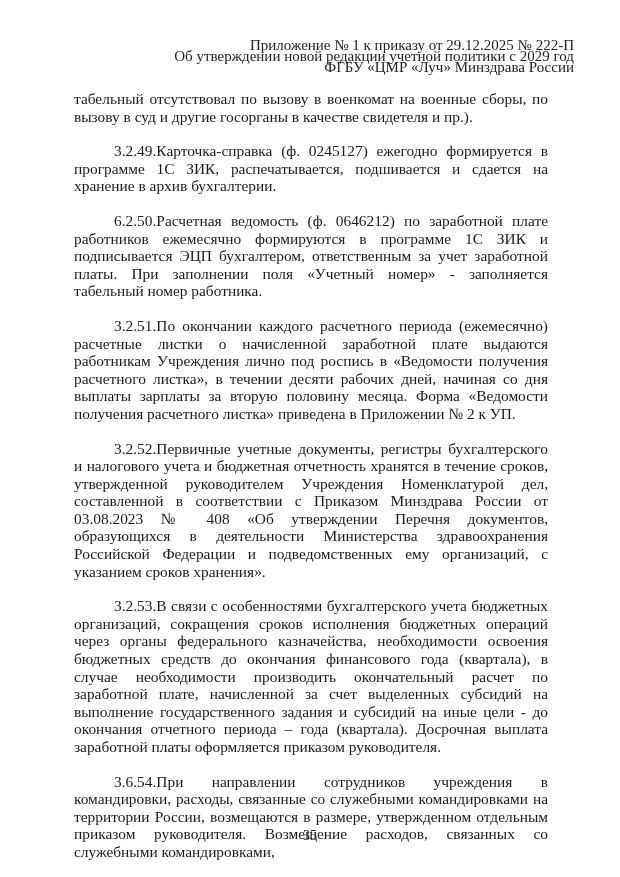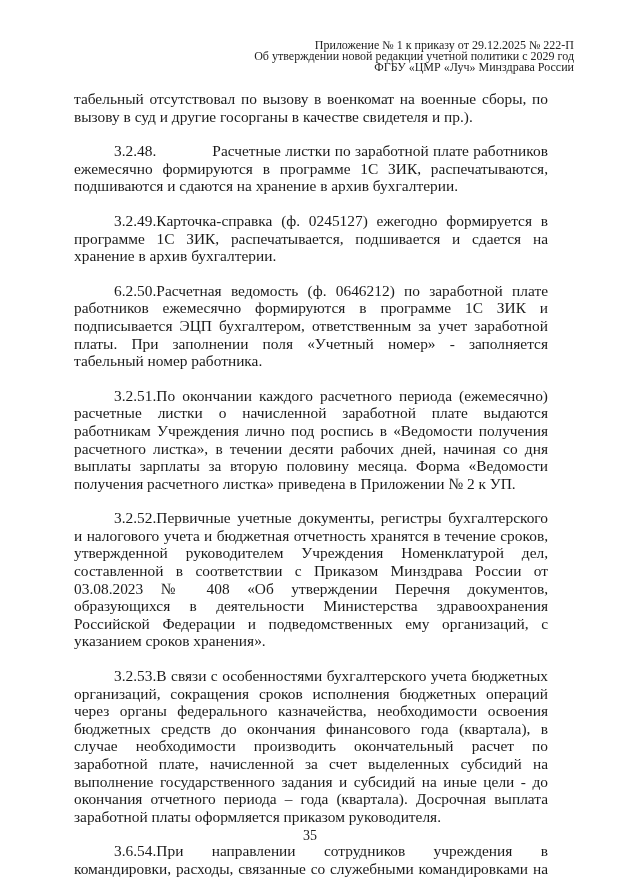--- a/index.html
+++ b/index.html
@@ -1,19 +1,19 @@
 <!DOCTYPE html>
 <html><head>
 <meta charset="utf-8">
 <style>
   html, body { margin: 0; padding: 0; background: #ffffff; }
   body { width: 620px; height: 877px; position: relative; overflow: hidden;
          font-family: "Liberation Serif", "DejaVu Serif", serif; color: #1a1a1a; }
   .header { position: absolute; right: 46px; top: 40px; text-align: right;
-            font-size: 12px; line-height: 11px; color: #222; }
+            font-size: 15px; line-height: 11px; color: #222; }
   .header div { white-space: nowrap; }
   .content { position: absolute; left: 74px; width: 474px; top: 90px;
              font-size: 15.4px; line-height: 17.6px; }
   .content p { margin: 0 0 17px 0; text-align: justify; }
   .content p.cont { text-indent: 0; }
   .content p.item { text-indent: 40px; }
   .num { }
   .num.wide { margin-right: 56px; }
   .footer { position: absolute; top: 828px; left: 0; width: 620px; text-align: center;
             font-size: 14px; color: #222; }
@@ -24,23 +24,20 @@
 <div class="header">
   <div>Приложение № 1 к приказу от 29.12.2025 № 222-П</div>
   <div>Об утверждении новой редакции учетной политики с 2029 год</div>
   <div>ФГБУ «ЦМР «Луч» Минздрава России</div>
 </div>
 
 <div class="content">
   <p class="cont">табельный отсутствовал по вызову в военкомат на военные сборы, по вызову в суд и другие госорганы в качестве свидетеля и пр.).</p>
 
   <p class="item">
-    <span class="num wide">3.2.48.</span><span>Расчетные листки по заработной плате работников ежемесячно формируются в программе 1С ЗИК, распечатываются, подшиваются и сдаются на хранение в архив бухгалтерии.</span>
-  </p>
-  <p class="item">
     <span class="num">3.2.49.</span><span>Карточка-справка (ф. 0245127) ежегодно формируется в программе 1С ЗИК, распечатывается, подшивается и сдается на хранение в архив бухгалтерии.</span>
   </p>
   <p class="item">
     <span class="num">6.2.50.</span><span>Расчетная ведомость (ф. 0646212) по заработной плате работников ежемесячно формируются в программе 1С ЗИК и подписывается ЭЦП бухгалтером, ответственным за учет заработной платы. При заполнении поля «Учетный номер» - заполняется табельный номер работника.</span>
   </p>
   <p class="item">
     <span class="num">3.2.51.</span><span>По окончании каждого расчетного периода (ежемесячно) расчетные листки о начисленной заработной плате выдаются работникам Учреждения лично под роспись в «Ведомости получения расчетного листка», в течении десяти рабочих дней, начиная со дня выплаты зарплаты за вторую половину месяца. Форма «Ведомости получения расчетного листка» приведена в Приложении № 2 к УП.</span>
   </p>
   <p class="item">
     <span class="num">3.2.52.</span><span>Первичные учетные документы, регистры бухгалтерского и налогового учета и бюджетная отчетность хранятся в течение сроков, утвержденной руководителем Учреждения Номенклатурой дел, составленной в соответствии с Приказом Минздрава России от 03.08.2023 № 408 «Об утверждении Перечня документов, образующихся в деятельности Министерства здравоохранения Российской Федерации и подведомственных ему организаций, с указанием сроков хранения».</span>

